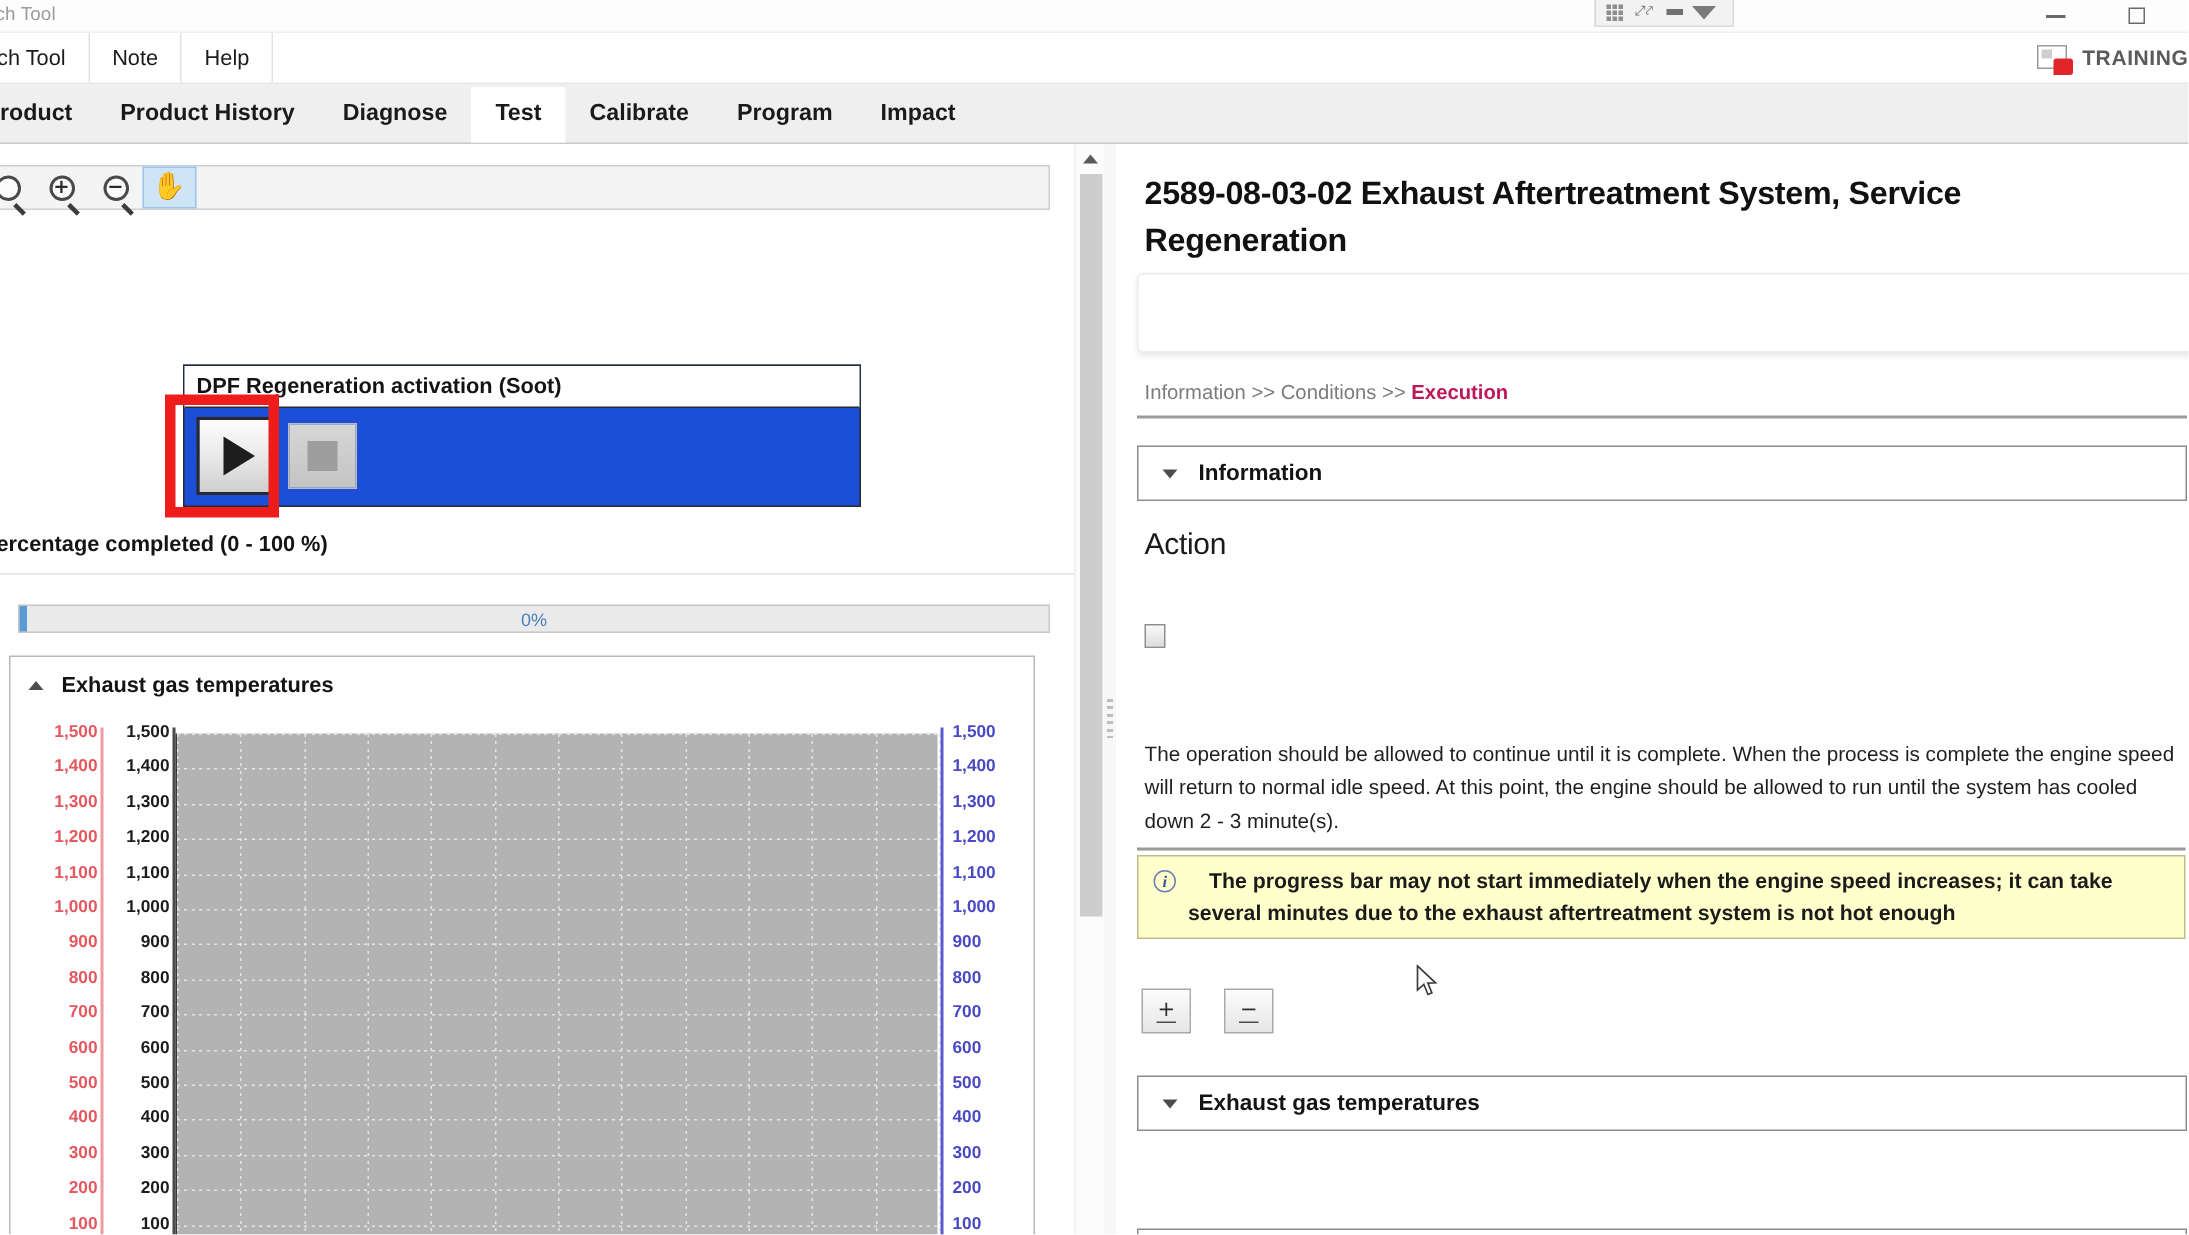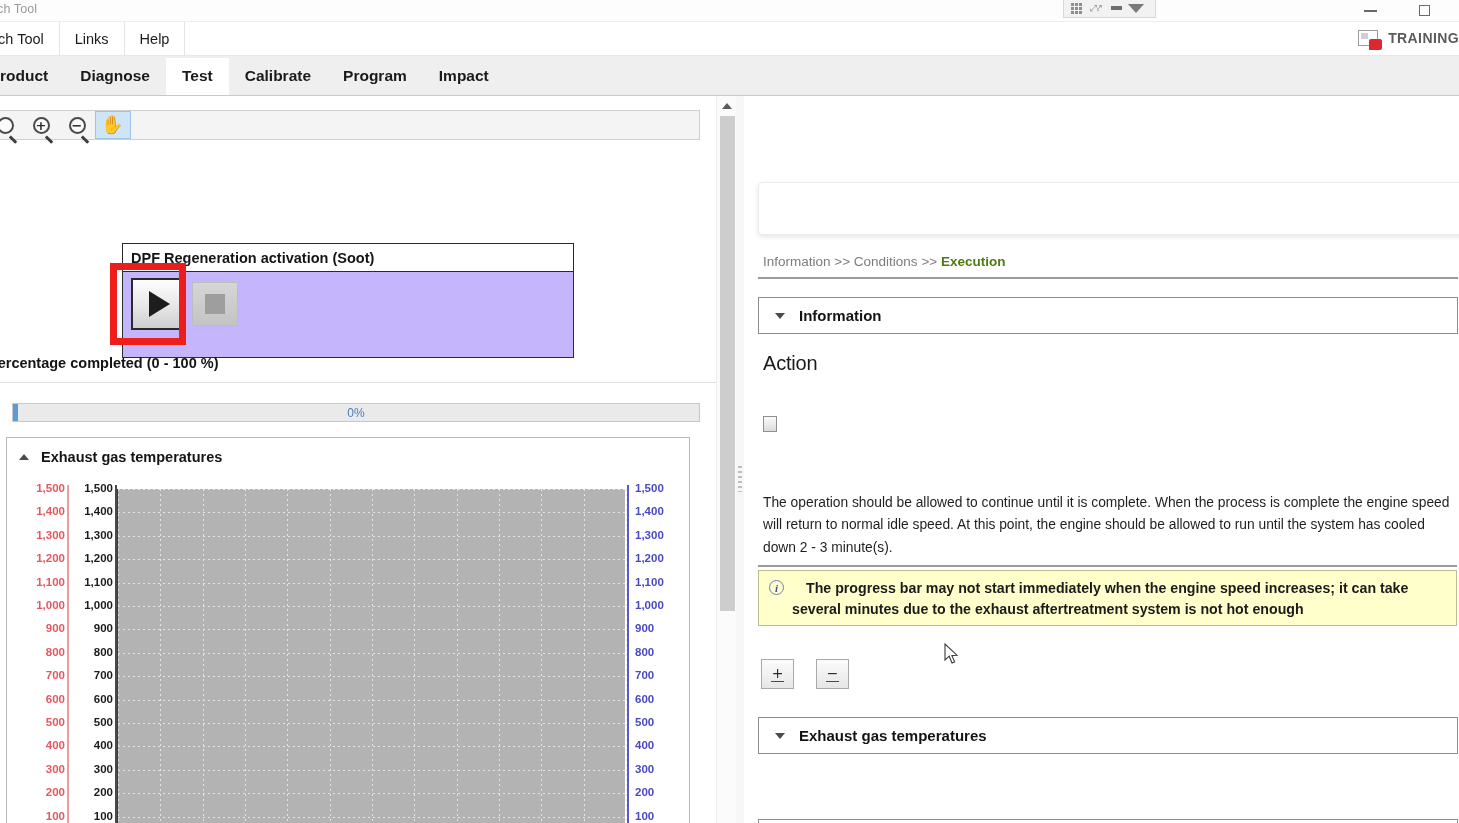--- a/index.html
+++ b/index.html
@@ -93,22 +93,22 @@
     display:flex; align-items:center;
   }
   .tb-btn { width:36px; height:28px; display:flex; align-items:center; justify-content:center; }
   .tb-btn.sel { background:#cfe4f7; border:1px solid #9cc4e8; }
   .mag { position:relative; width:17px; height:17px; border:2.2px solid #4a4a4a; border-radius:50%; background:#fbfbfb; }
   .mag:after { content:""; position:absolute; right:-7px; bottom:-6px; width:9px; height:2.6px; background:#3c3c3c; transform:rotate(45deg); transform-origin:left center; }
   .mag .pm { position:absolute; left:50%; top:50%; transform:translate(-50%,-50%); font-size:13px; line-height:1; color:#2b2b2b; font-weight:bold; font-family:"DejaVu Sans", sans-serif; }
   .hand { font-size:18px; line-height:1; color:#3a3a3a; font-family:"DejaVu Sans", sans-serif; }
 
   .dpf-box {
-    position:absolute; left:122px; top:147px; width:452px; height:115px;
-    background:#c4b5fd; border:1.6px solid #2b2b2b;
+    position:absolute; left:122px; top:147px; width:452px; height:95px;
+    background:#1d4ed8; border:1.6px solid #2b2b2b;
   }
   .dpf-title {
     height:28px; line-height:28px; padding-left:8px;
     font-size:14.5px; font-weight:bold; color:#141414;
     border-bottom:1.6px solid #2b2b2b; background:#ffffff;
   }
   .dpf-body { padding:6px 8px; display:flex; gap:9px; }
   .play-btn {
     width:52px; height:52px;
     background:linear-gradient(180deg,#fdfdfd 0%,#e9e9e9 50%,#cfcfcf 100%);
@@ -201,21 +201,21 @@
   }
   .search-box {
     position:absolute; left:14px; top:86px; width:712px; height:53px;
     background:#fff; border:1px solid #ececec; border-radius:4px;
     box-shadow:0 2px 5px rgba(0,0,0,.10);
   }
   .breadcrumb {
     position:absolute; left:19px; top:158px;
     font-size:13.5px; color:#7c7c7c;
   }
-  .breadcrumb b { color:#4d7c0f; }
+  .breadcrumb b { color:#be185d; }
   .bc-rule { position:absolute; left:14px; top:181px; width:700px; height:2px; background:#9a9a9a; }
 
   .acc {
     position:absolute; left:14px; width:700px; height:37px;
     border:1.6px solid #8c8c8c; background:#fff;
     display:flex; align-items:center; gap:14px; padding-left:16px;
     cursor:pointer;
   }
   .caret-down { width:0;height:0;border-left:5px solid transparent;border-right:5px solid transparent;border-top:6px solid #4c4c4c; }
   .caret-circ {
@@ -314,33 +314,34 @@
     <div class="wbtn max">
         <span class="sq"></span>
       </div>
   </div>
 
   <div class="menubar">
     <div class="menu-item">
       <span>ech Tool</span>
     </div>
     <div class="menu-item">
-      <span>Links</span>
+      <span>Note</span>
     </div>
     <div class="menu-item">
       <span>Help</span>
     </div>
     <div class="training">
       <span class="training-ico"></span>
       <span>TRAINING</span>
     </div>
   </div>
 
   <div class="tabstrip">
     <div class="tab"><span>roduct</span></div>
+    <div class="tab"><span>Product History</span></div>
     <div class="tab"><span>Diagnose</span></div>
     <div class="tab active"><span>Test</span></div>
     <div class="tab"><span>Calibrate</span></div>
     <div class="tab"><span>Program</span></div>
     <div class="tab"><span>Impact</span></div>
   </div>
 
   <div class="left-pane">
 
     <div class="chart-toolbar">
@@ -486,20 +487,21 @@
       </div>
     <div class="sc-track"></div>
     <div class="sc-thumb"></div>
   </div>
   <div class="splitter">
     <div class="sp-grip"></div>
   </div>
 
   <div class="right-pane">
 
+    <div class="doc-title">2589-08-03-02 Exhaust Aftertreatment System, Service Regeneration</div>
 
     <div class="search-box">
       <input style="width: 100%; height: 100%; border: 0px; outline: 0px; background: transparent; padding: 0px 14px; font-family: &quot;Liberation Sans&quot;, sans-serif; font-size: 14px;" placeholder="">
     </div>
 
     <div class="breadcrumb">
       <span>Information</span><span> &gt;&gt; </span><span>Conditions</span><span> &gt;&gt; </span><b>Execution</b>
     </div>
     <div class="bc-rule"></div>
 

